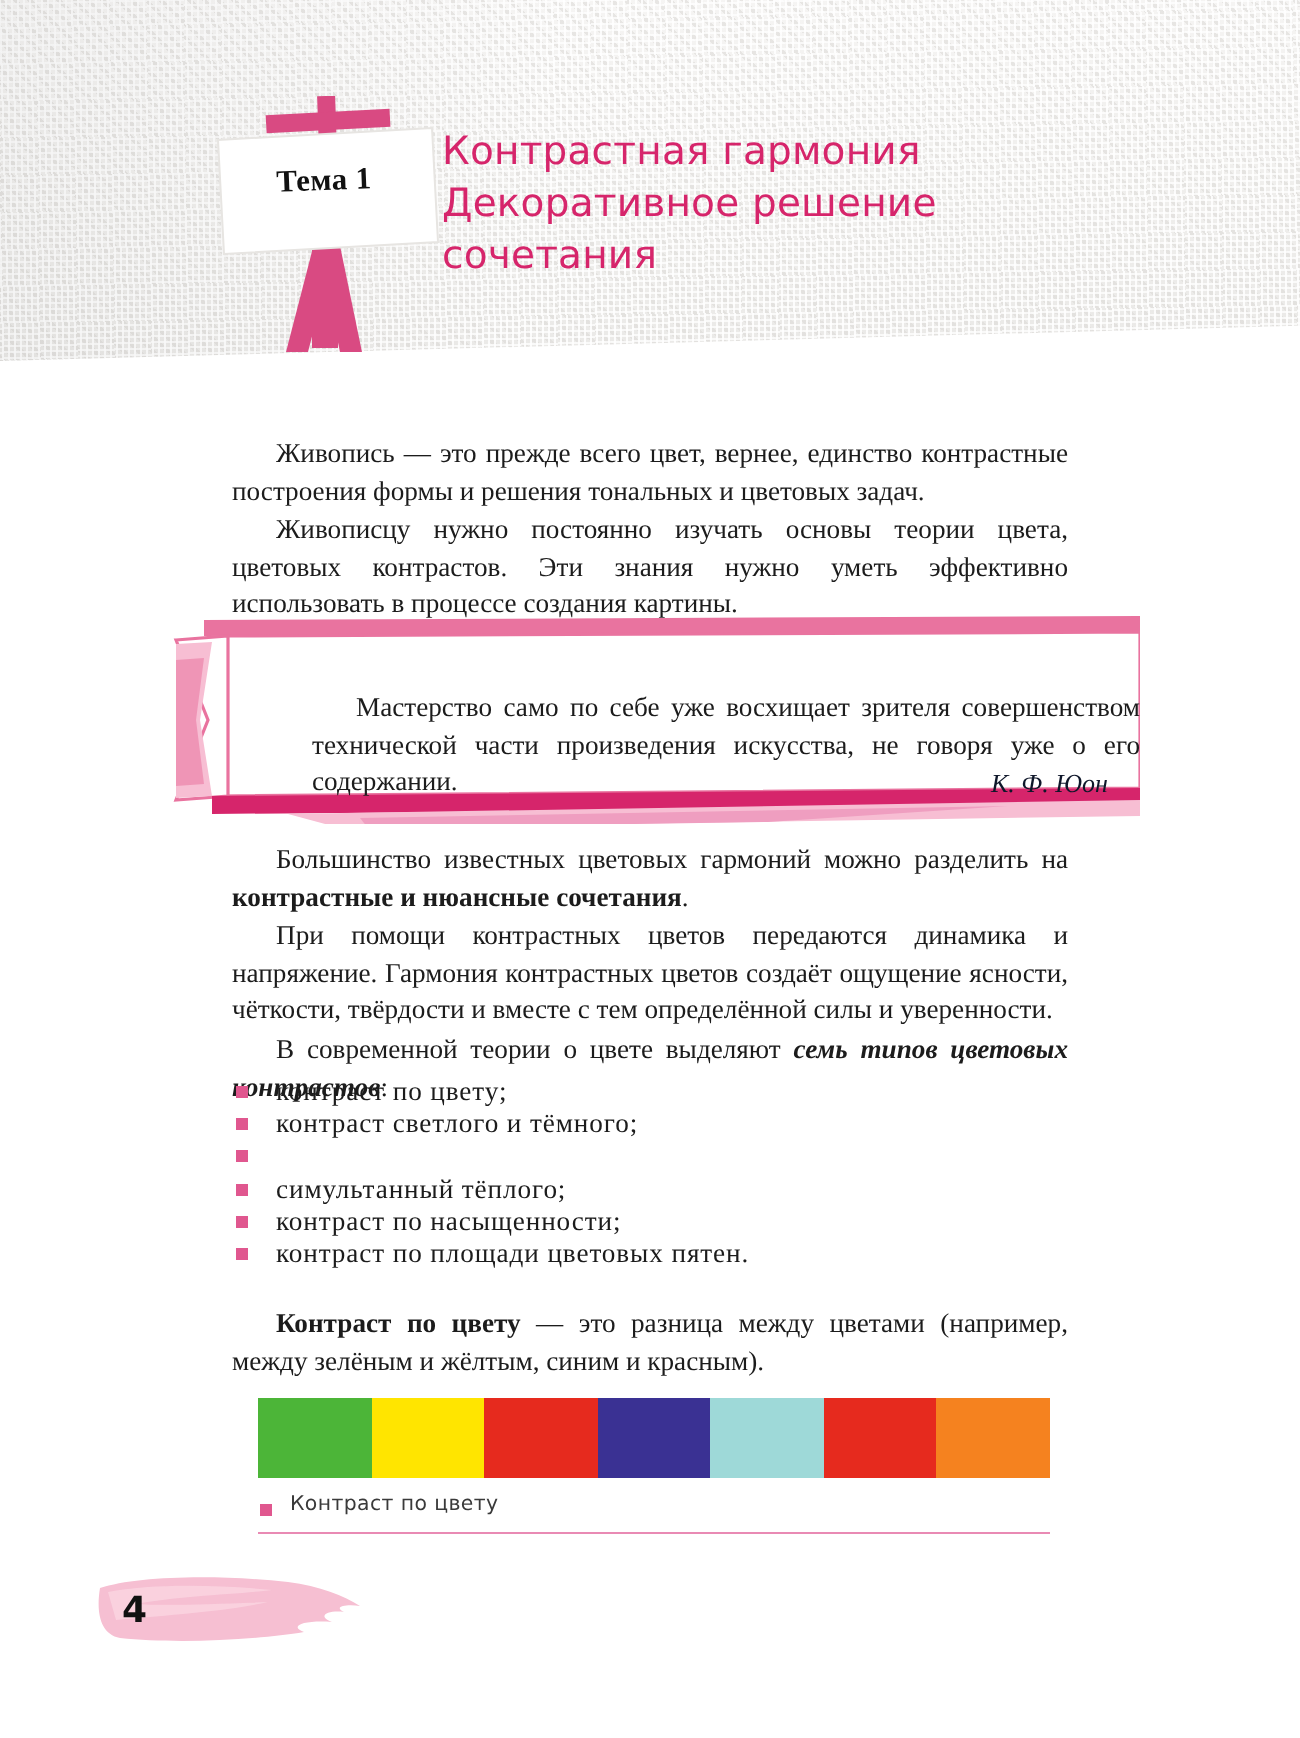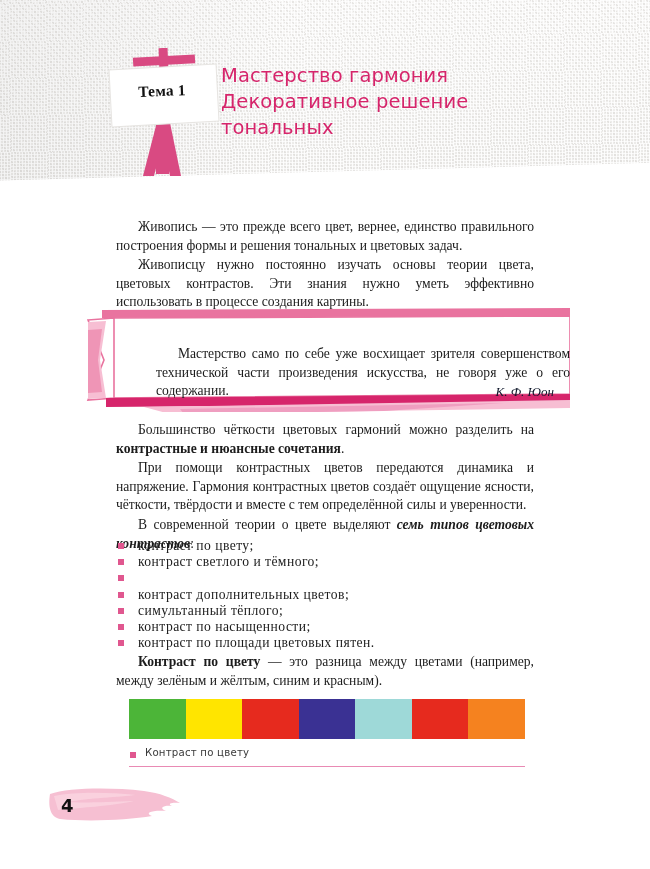--- a/index.html
+++ b/index.html
@@ -267,29 +267,29 @@
         <rect x="53" y="66" width="13" height="60"></rect>
       </g>
       <g fill="#ffffff" stroke="#e7e5e2" stroke-width="1">
         <polygon points="6,22 113,16 116,73 9,79"></polygon>
       </g>
     </svg>
     <div class="easel-label">Тема 1</div>
   </div>
 
   <div class="title">
-    <span class="ln">Мастерство гармония</span>
+    <span class="ln">Контрастная гармония</span>
     <span class="ln">Декоративное решение</span>
-    <span class="ln">тональных</span>
+    <span class="ln">сочетания</span>
   </div>
 </div>
 
 <div class="content">
 
-  <p class="body" id="p1">Живопись — это прежде всего цвет, вернее, единство правильного построения формы и решения тональных и цветовых задач.</p>
+  <p class="body" id="p1">Живопись — это прежде всего цвет, вернее, единство контрастные построения формы и решения тональных и цветовых задач.</p>
 
   <p class="body" id="p2">Живописцу нужно постоянно изучать основы теории цвета, цветовых контрастов. Эти знания нужно уметь эффективно использовать в процессе создания картины.</p>
 
   <div class="quote-wrap">
     <svg width="486" height="104" viewBox="0 0 486 104" xmlns="http://www.w3.org/2000/svg">
 
       <polygon points="18,2 486,0 486,8 18,10" fill="#e9739f"></polygon>
 
       <polygon points="26,10 486,8 486,86 26,90" fill="#ffffff" stroke="#e9739f" stroke-width="1.6"></polygon>
 
@@ -298,31 +298,30 @@
       <polygon points="4,22 18,21 14,52 18,84 4,85" fill="#e9739f" opacity=".55"></polygon>
 
       <polygon points="22,90 486,86 486,95 22,99" fill="#d6256b"></polygon>
       <polygon points="60,99 486,92 486,100 86,106" fill="#f7bed3"></polygon>
       <polygon points="96,101 420,95 300,103 100,106" fill="#ef9ec0"></polygon>
     </svg>
     <p class="quote-text">Мастерство само по себе уже восхищает зрителя совершенством технической части произведения искусства, не говоря уже о его содержании.</p>
     <div class="quote-author">К. Ф. Юон</div>
   </div>
 
-  <p class="body" id="p3"><span>Большинство чёткости цветовых гармоний можно разделить на </span><b>контрастные и нюансные сочетания</b><span>.</span></p>
+  <p class="body" id="p3"><span>Большинство известных цветовых гармоний можно разделить на </span><b>контрастные и нюансные сочетания</b><span>.</span></p>
 
   <p class="body" id="p4">При помощи контрастных цветов передаются динамика и напряжение. Гармония контрастных цветов создаёт ощущение ясности, чёткости, твёрдости и вместе с тем определённой силы и уверенности.</p>
 
   <p class="body" id="p5"><span>В современной теории о цвете выделяют </span><i class="bi">семь типов цветовых контрастов</i><span>:</span></p>
 
   <div class="list">
     <div class="list-item"><span class="bullet"></span><span>контраст по цвету;</span></div>
     <div class="list-item"><span class="bullet"></span><span>контраст светлого и тёмного;</span></div>
     <div class="list-item"><span class="bullet"></span></div>
-    <div class="list-item"><span class="bullet"></span><span>контраст дополнительных цветов;</span></div>
     <div class="list-item"><span class="bullet"></span><span>симультанный тёплого;</span></div>
     <div class="list-item"><span class="bullet"></span><span>контраст по насыщенности;</span></div>
     <div class="list-item"><span class="bullet"></span><span>контраст по площади цветовых пятен.</span></div>
   </div>
 
   <p class="body" id="p6"><b>Контраст по цвету</b><span> — это разница между цветами (например, между зелёным и жёлтым, синим и красным).</span></p>
 
   <div class="strip">
     <div class="sw" style="background: rgb(76, 181, 56);"></div>
     <div class="sw" style="background: rgb(255, 229, 0);"></div>

